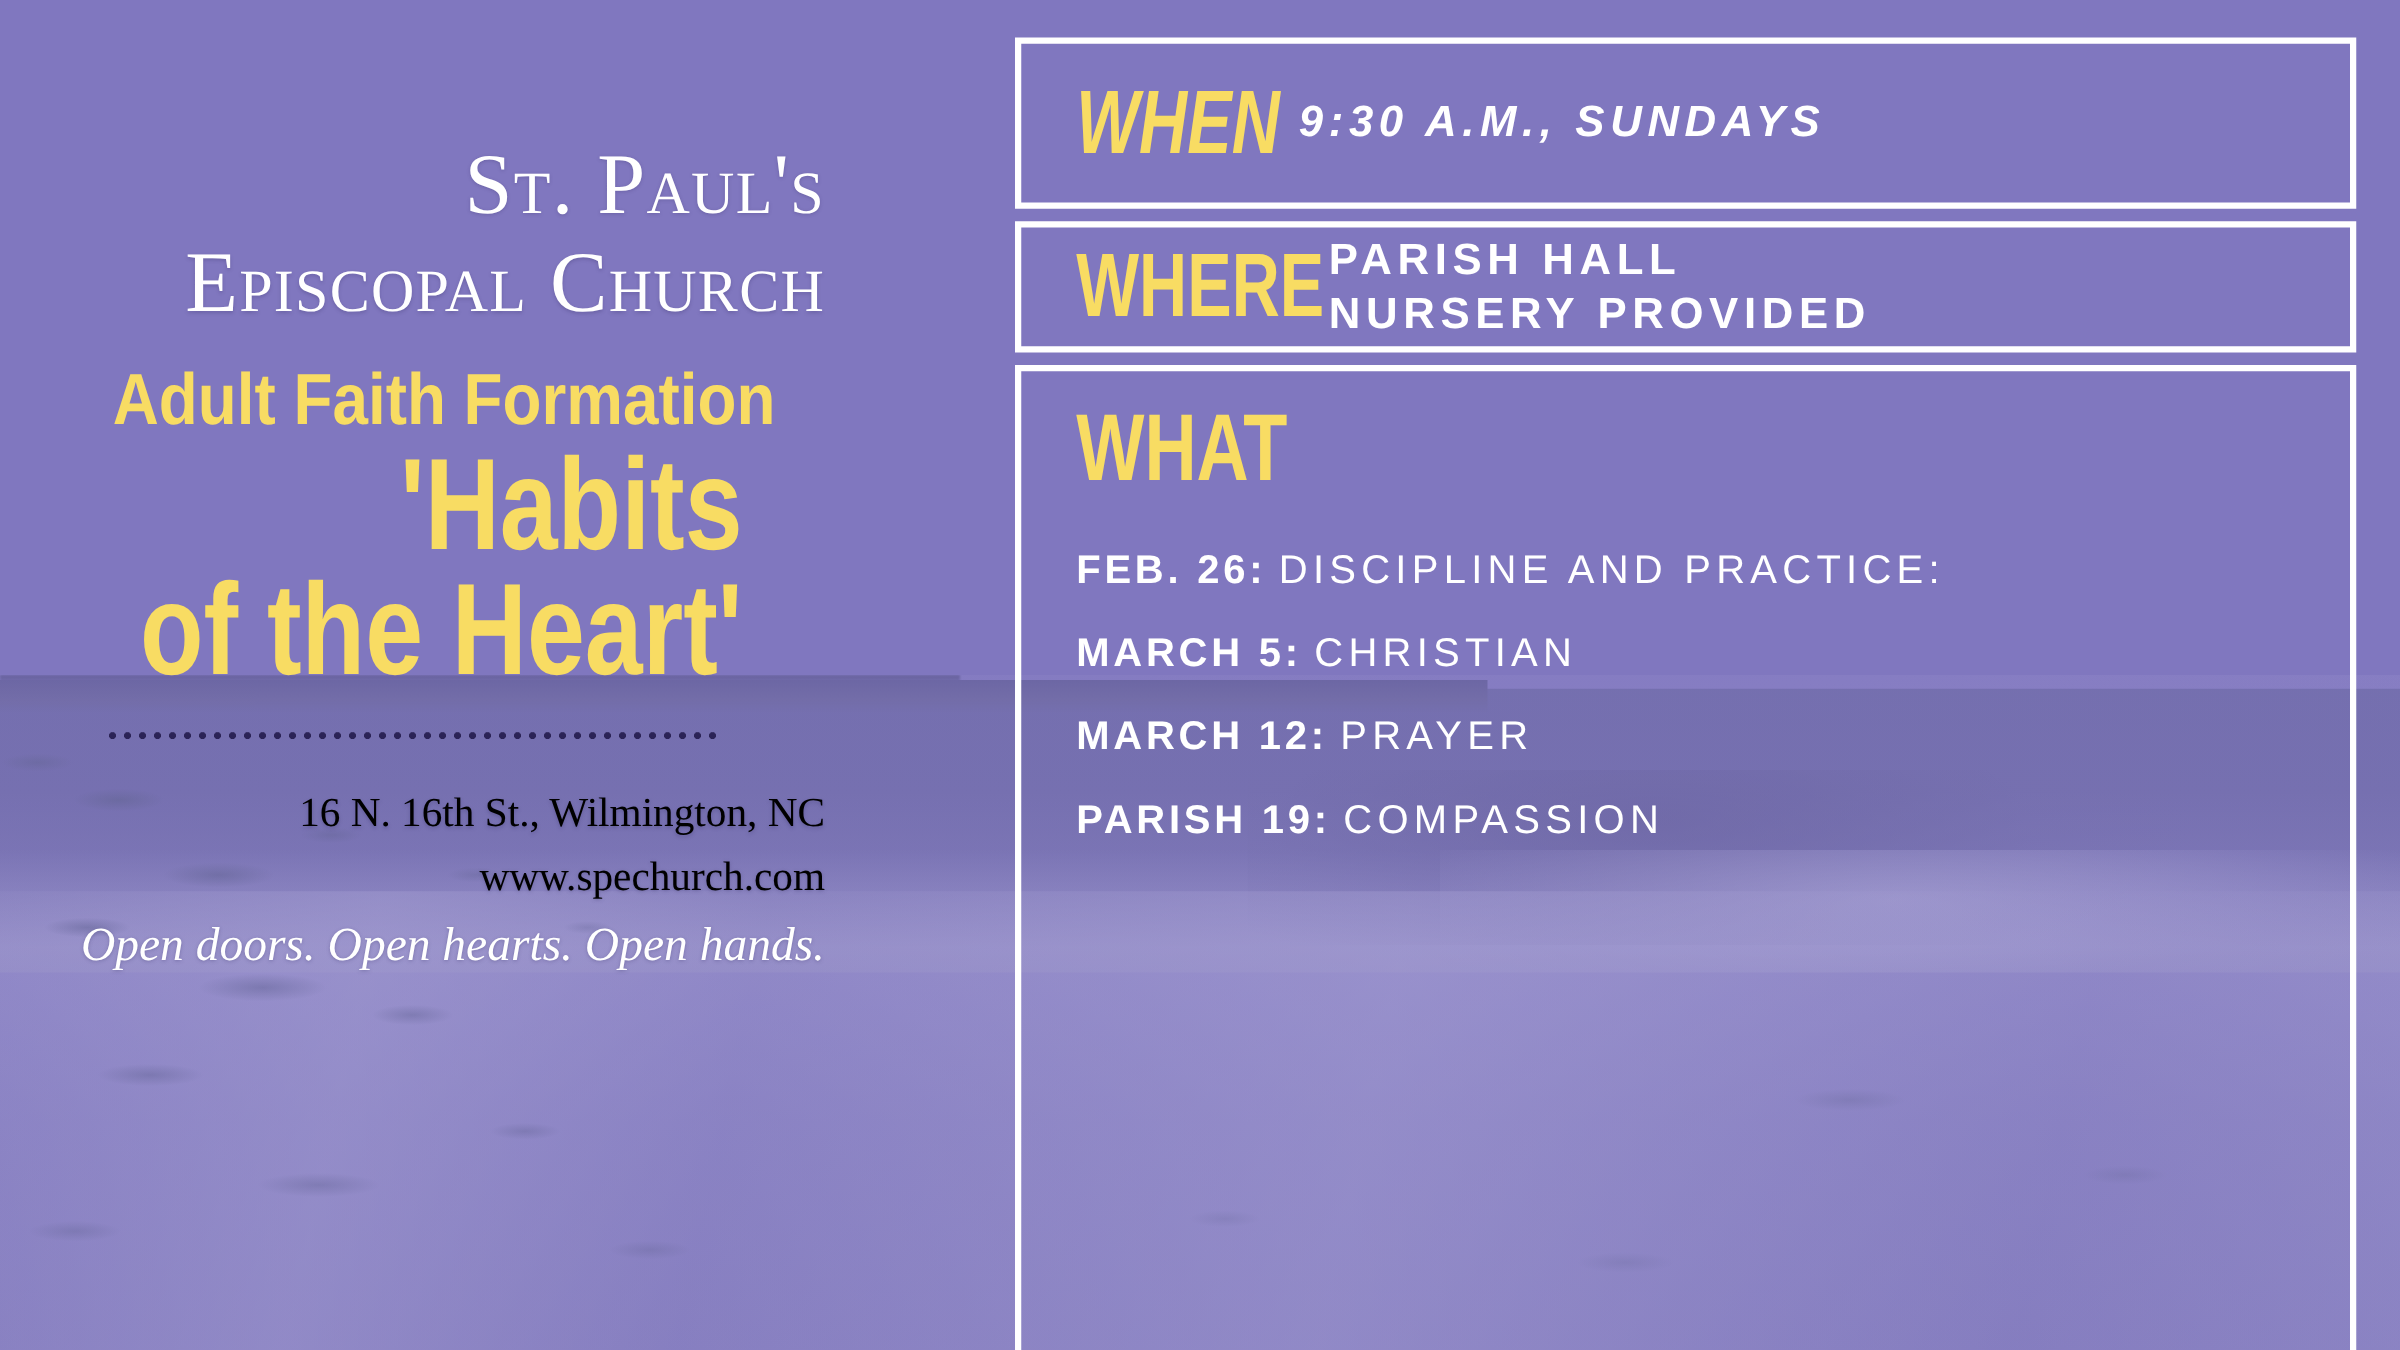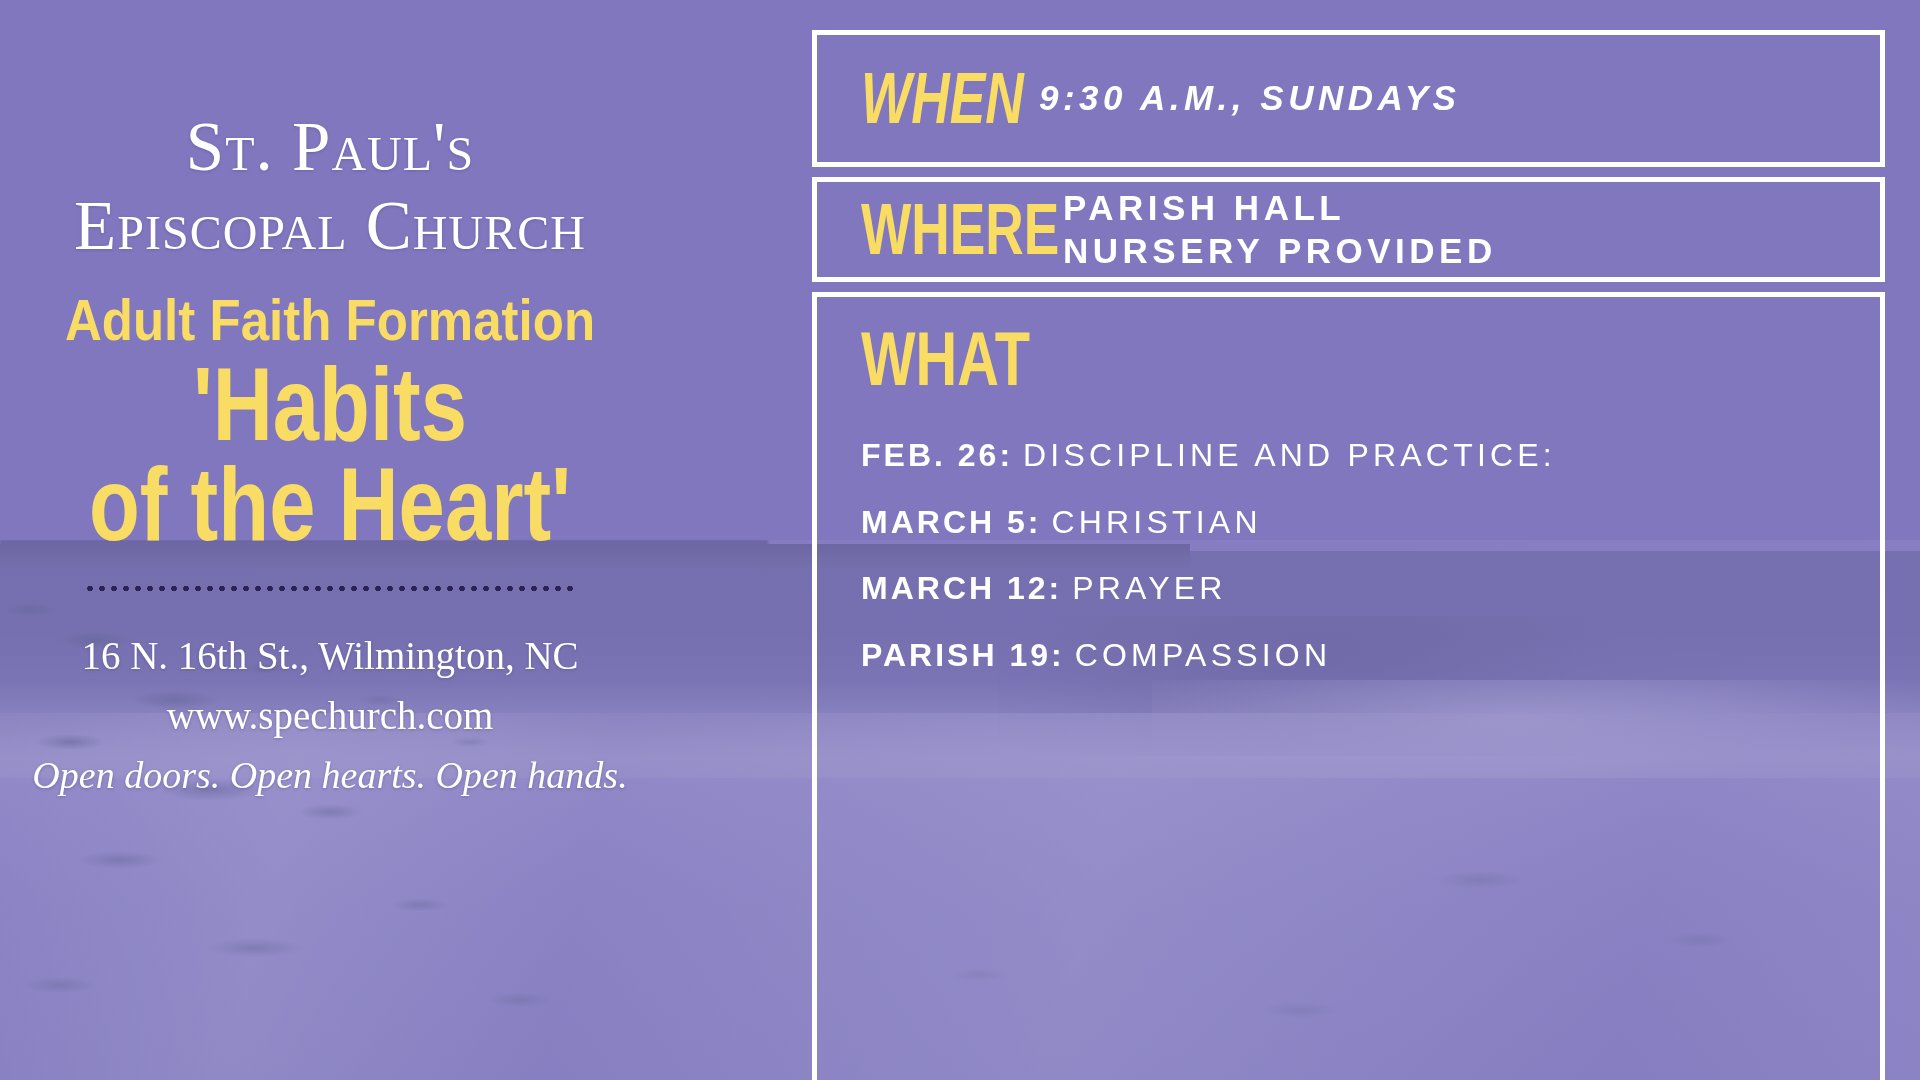--- a/index.html
+++ b/index.html
@@ -113,21 +113,21 @@
     position: absolute; left: 0; top: 0; width: 100%; height: 50%;
     background: #8077bf;
   }
 
   
   .left-col {
     position: absolute;
     left: 0; top: 0;
     width: 660px;
     height: 1080px;
-    text-align: center;
+    text-align: right;
     z-index: 5;
   }
   .church-name {
     margin-top: 108px;
     color: #ffffff;
     font-family: "Liberation Serif", serif;
     font-size: 69px;
     line-height: 1.14;
     font-variant: small-caps;
     letter-spacing: 1px;
@@ -160,23 +160,23 @@
     width: 492px;
     height: 7px;
     margin: 30px auto 0 auto;
     background-image: radial-gradient(circle, #2b2356 0 2.6px, rgba(43,35,86,0) 3px);
     background-size: 12px 7px;
     background-repeat: repeat-x;
   }
 
   .address-block {
     margin-top: 34px;
-    color: #ffffff;
+    color: #000000;
     font-family: "Liberation Serif", serif;
-    font-size: 39px;
+    font-size: 33px;
     line-height: 1.55;
     text-shadow: 0 1px 3px rgba(60,54,110,0.35);
   }
   .tagline {
     margin-top: 6px;
     color: #ffffff;
     font-family: "Liberation Serif", serif;
     font-style: italic;
     font-size: 38px;
     text-shadow: 0 1px 3px rgba(60,54,110,0.35);

